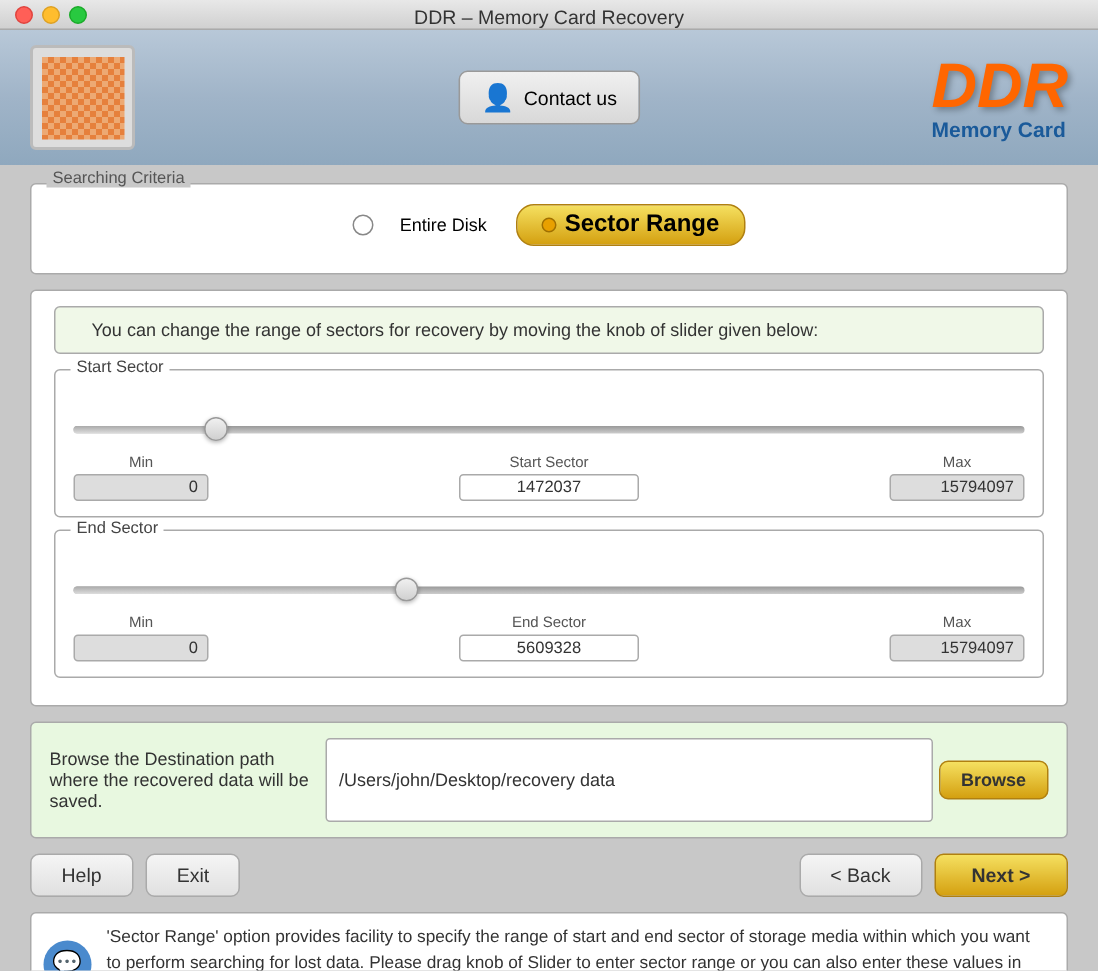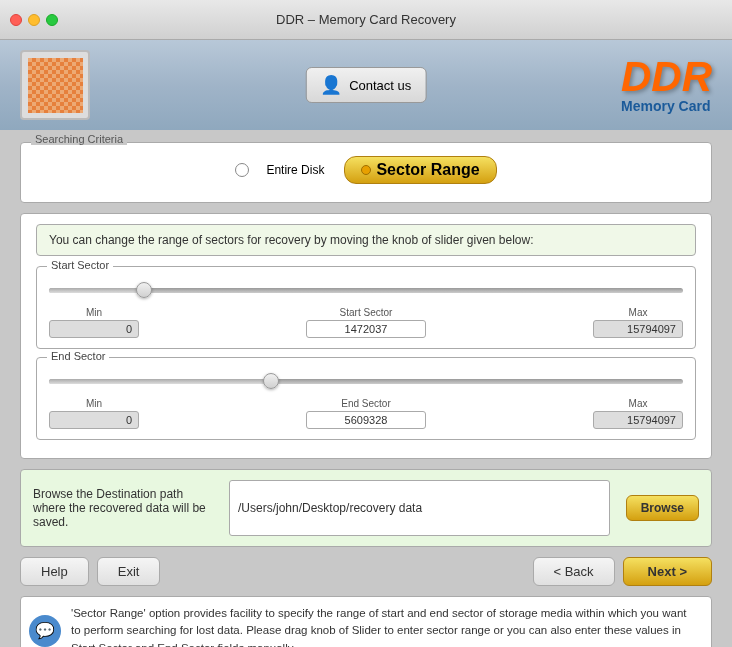--- a/index.html
+++ b/index.html
@@ -8,26 +8,26 @@
       width: 732px;
       height: 647px;
       font-family: -apple-system, 'Lucida Grande', Arial, sans-serif;
       font-size: 12px;
       background: #c8c8c8;
       overflow: hidden;
     }
 
     
     .titlebar {
-      height: 40px;
+      height: 20px;
       background: linear-gradient(to bottom, #e8e8e8, #d0d0d0);
       border-bottom: 1px solid #aaa;
       display: flex;
-      align-items: center;
-      padding: 17px 10px;
+      align-items: flex-start;
+      padding: 4px 10px;
       position: relative;
     }
     .traffic-lights {
       display: flex;
       gap: 6px;
     }
     .traffic-light {
       width: 12px;
       height: 12px;
       border-radius: 50%;
@@ -179,32 +179,32 @@
       border-radius: 50%;
       background: #e8a000;
       border: 1.5px solid #a07000;
     }
 
     
     .info-box {
       background: #f0f8e8;
       border: 1px solid #aaa;
       border-radius: 4px;
-      padding: 8px 12px;
+      padding: 8px 24px;
       margin-bottom: 10px;
       font-size: 12px;
       color: #333;
     }
 
     
     .slider-section {
       position: relative;
       border: 1px solid #aaa;
       border-radius: 4px;
-      padding: 8px 12px 10px;
+      padding: 24px 12px 10px;
       margin-bottom: 8px;
     }
     .slider-label {
       position: absolute;
       top: -8px;
       left: 10px;
       background: white;
       padding: 0 4px;
       font-size: 11px;
       color: #444;
@@ -263,21 +263,21 @@
     .field-input.center-field {
       background: white;
       text-align: center;
       width: 120px;
     }
 
     
     .browse-section {
       display: flex;
       align-items: center;
-      gap: 16px;
+      gap: 4px;
       margin-bottom: 10px;
       background: #e8f8e0;
       border: 1px solid #aaa;
       border-radius: 4px;
       padding: 10px 12px;
     }
     .browse-text {
       font-size: 12px;
       color: #333;
       width: 180px;

